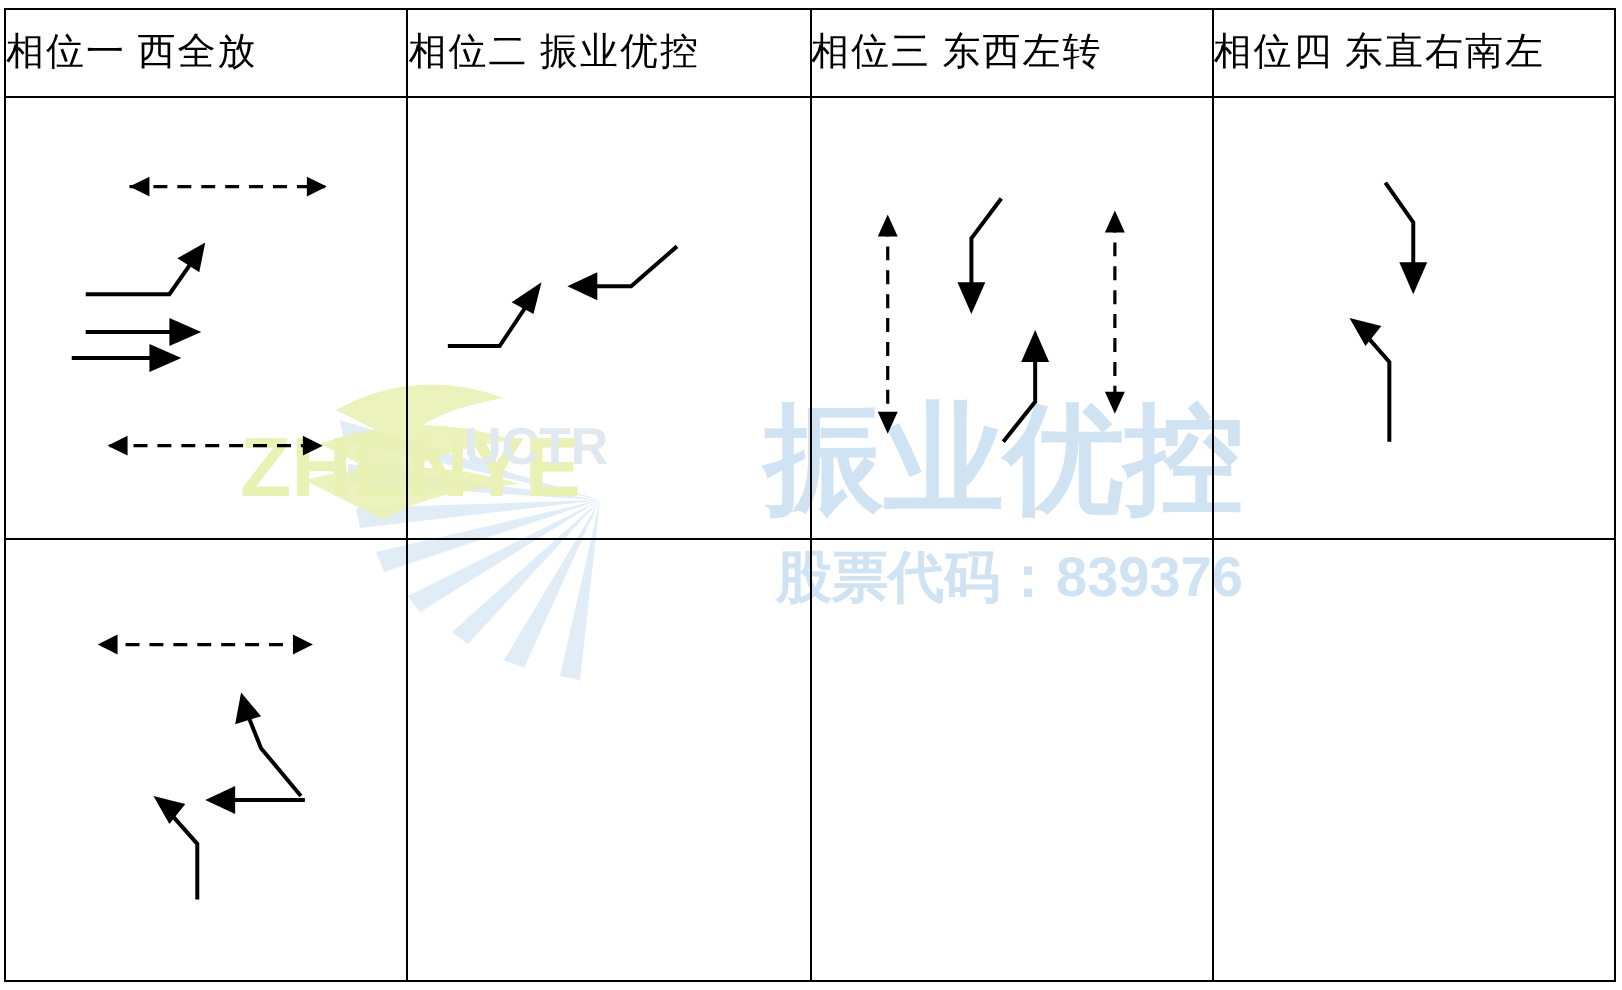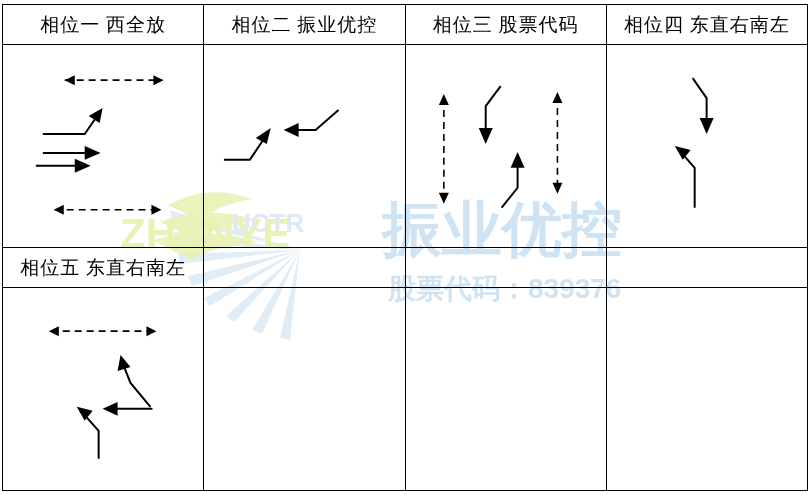--- a/index.html
+++ b/index.html
@@ -36,21 +36,21 @@
     z-index: 2;
   }
   .phase-table td {
     border: 1px solid #000000;
     padding: 0;
     vertical-align: top;
     position: relative;
   }
   .hdr-row td {
     height: 38px;
-    text-align: center;
+    text-align: left;
     vertical-align: middle;
   }
   .hdr-label {
     font-size: 19px;
     font-family: "Liberation Serif", serif;
     color: #000;
     letter-spacing: 1px;
     white-space: nowrap;
   }
   .body-row td {
@@ -102,21 +102,21 @@
 
   <tbody>
       <tr class="hdr-row">
     <td>
       <span class="hdr-label">相位一  西全放</span>
     </td>
     <td>
       <span class="hdr-label">相位二  振业优控</span>
     </td>
     <td>
-      <span class="hdr-label">相位三  股票代码</span>
+      <span class="hdr-label">相位三  东西左转</span>
     </td>
     <td>
       <span class="hdr-label">相位四  东直右南左</span>
     </td>
   </tr>
 
   <tr class="body-row">
 
     <td>
       <svg class="cell-canvas" viewBox="0 0 201 196">
@@ -201,34 +201,20 @@
           </g>
           <g>
             <path d="M88,160 L88,120 L74,104" stroke-width="2"></path>
             <path d="M68,98 L76,112 L84,102 Z" fill="#000" stroke="none"></path>
           </g>
         </g>
       </svg>
     </td>
   </tr>
 
-  <tr class="hdr-row">
-    <td class="hdr-left">
-      <span class="hdr-label">相位五  东直右南左</span>
-    </td>
-    <td>
-      <span class="hdr-label"></span>
-    </td>
-    <td>
-      <span class="hdr-label"></span>
-    </td>
-    <td>
-      <span class="hdr-label"></span>
-    </td>
-  </tr>
 
   <tr class="body-row">
 
     <td>
       <svg class="cell-canvas" viewBox="0 0 201 196">
         <g stroke="#000" fill="none">
           <g>
             <line x1="48" y1="40" x2="152" y2="40" stroke-width="1.6" stroke-dasharray="7 5"></line>
             <path d="M46,40 L56,35 L56,45 Z" fill="#000" stroke="none"></path>
             <path d="M154,40 L144,35 L144,45 Z" fill="#000" stroke="none"></path>

